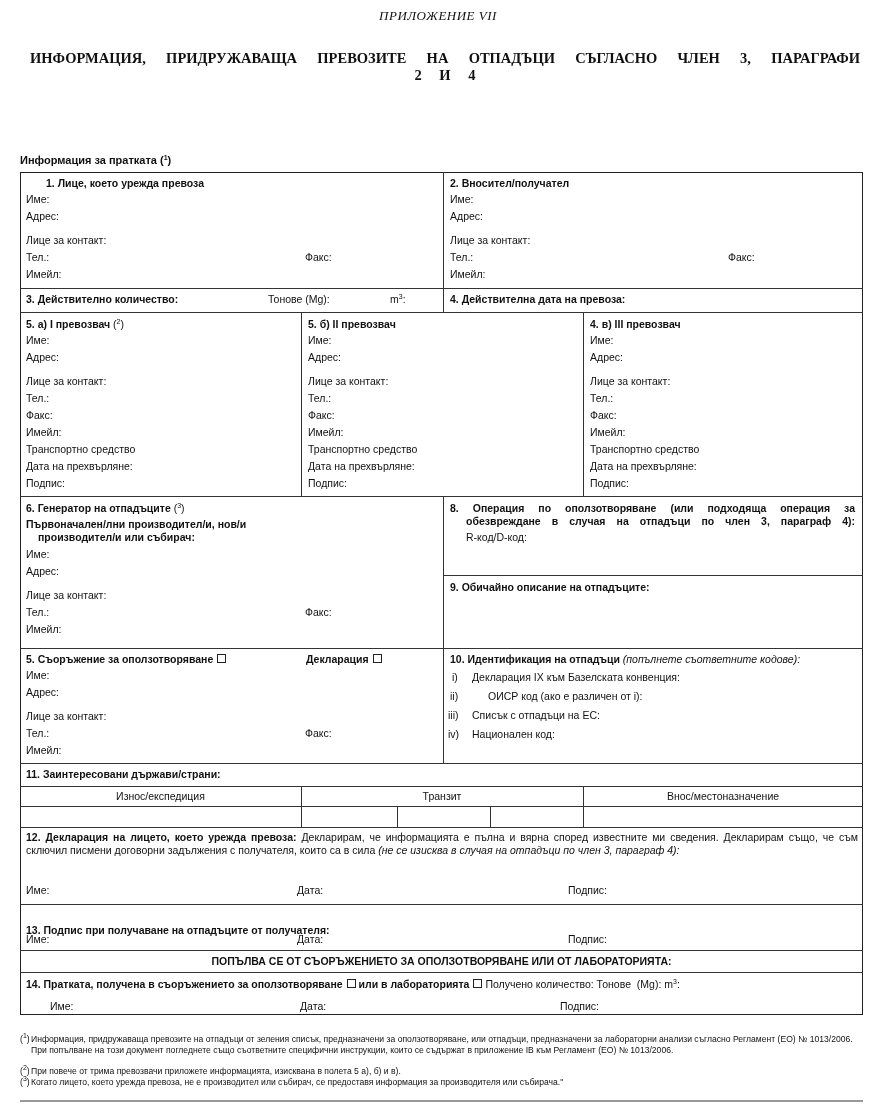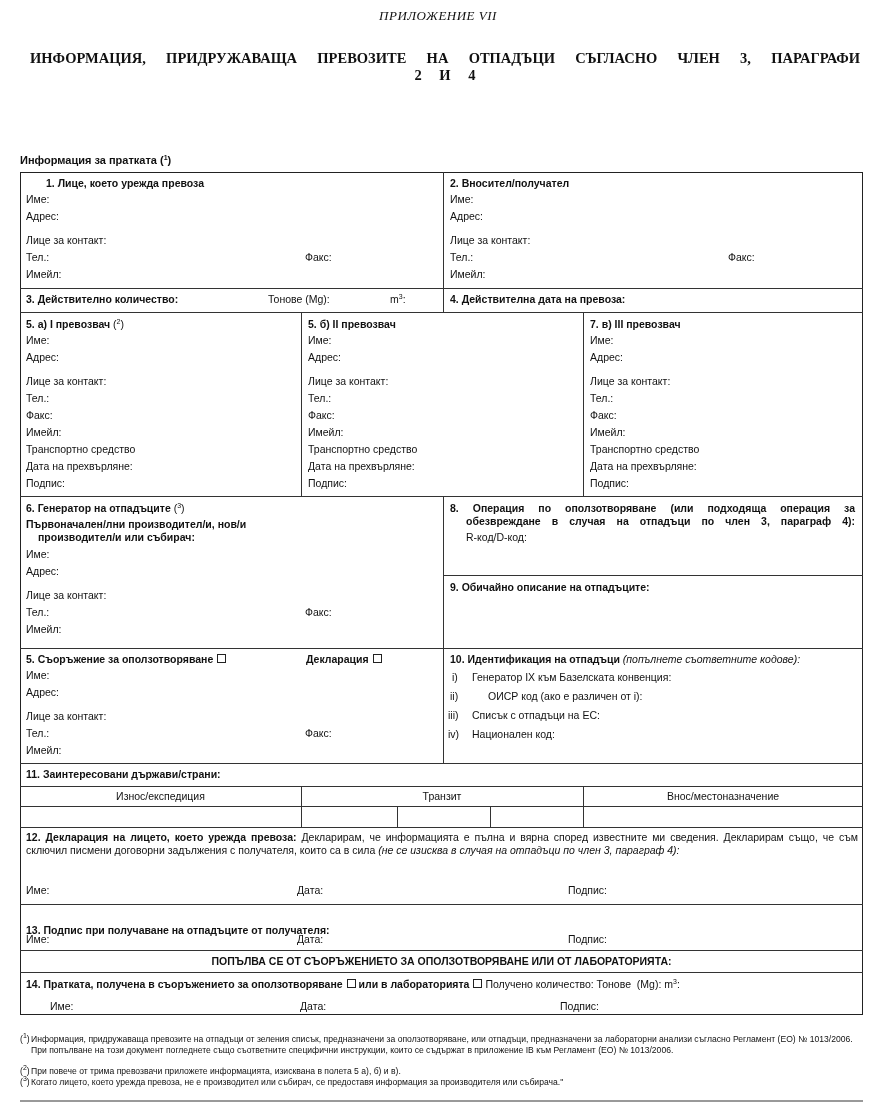--- a/index.html
+++ b/index.html
@@ -97,21 +97,21 @@
   <div class="t" style="left:308px;top:351px;">Адрес:</div>
   <div class="t" style="left:308px;top:375px;">Лице за контакт:</div>
   <div class="t" style="left:308px;top:392px;">Тел.:</div>
   <div class="t" style="left:308px;top:409px;">Факс:</div>
   <div class="t" style="left:308px;top:426px;">Имейл:</div>
   <div class="t" style="left:308px;top:443px;">Транспортно средство</div>
   <div class="t" style="left:308px;top:460px;">Дата на прехвърляне:</div>
   <div class="t" style="left:308px;top:477px;">Подпис:</div>
 </div>
 <div>
-  <div class="t b" style="left:590px;top:318px;">7. в) III превозвач</div>
+  <div class="t b" style="left:590px;top:318px;">4. в) III превозвач</div>
   <div class="t" style="left:590px;top:334px;">Име:</div>
   <div class="t" style="left:590px;top:351px;">Адрес:</div>
   <div class="t" style="left:590px;top:375px;">Лице за контакт:</div>
   <div class="t" style="left:590px;top:392px;">Тел.:</div>
   <div class="t" style="left:590px;top:409px;">Факс:</div>
   <div class="t" style="left:590px;top:426px;">Имейл:</div>
   <div class="t" style="left:590px;top:443px;">Транспортно средство</div>
   <div class="t" style="left:590px;top:460px;">Дата на прехвърляне:</div>
   <div class="t" style="left:590px;top:477px;">Подпис:</div>
 </div>
@@ -143,21 +143,21 @@
   <div class="t" style="left:26px;top:686px;">Адрес:</div>
   <div class="t" style="left:26px;top:710px;">Лице за контакт:</div>
   <div class="t" style="left:26px;top:727px;">Тел.:</div>
   <div class="t" style="left:305px;top:727px;">Факс:</div>
   <div class="t" style="left:26px;top:744px;">Имейл:</div>
 </div>
 
 <div>
   <div class="t" style="left:450px;top:653px;"><span class="b">10. Идентификация на отпадъци</span> <span class="i">(попълнете съответните кодове):</span></div>
   <div class="t" style="left:452px;top:671px;">i)</div>
-  <div class="t" style="left:472px;top:671px;">Генератор IX към Базелската конвенция:</div>
+  <div class="t" style="left:472px;top:671px;">Декларация IX към Базелската конвенция:</div>
   <div class="t" style="left:450px;top:690px;">ii)</div>
   <div class="t" style="left:488px;top:690px;">ОИСР код (ако е различен от i):</div>
   <div class="t" style="left:448px;top:709px;">iii)</div>
   <div class="t" style="left:472px;top:709px;">Списък с отпадъци на ЕС:</div>
   <div class="t" style="left:448px;top:728px;">iv)</div>
   <div class="t" style="left:472px;top:728px;">Национален код:</div>
 </div>
 
 <div>
   <div class="t b" style="left:26px;top:768px;">11. Заинтересовани държави/страни:</div>

